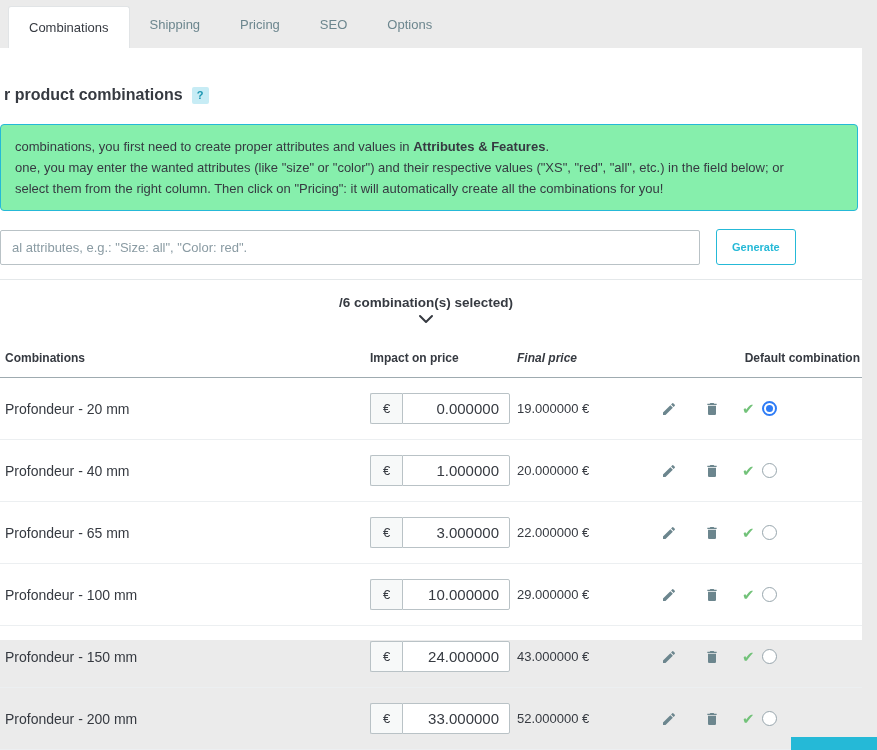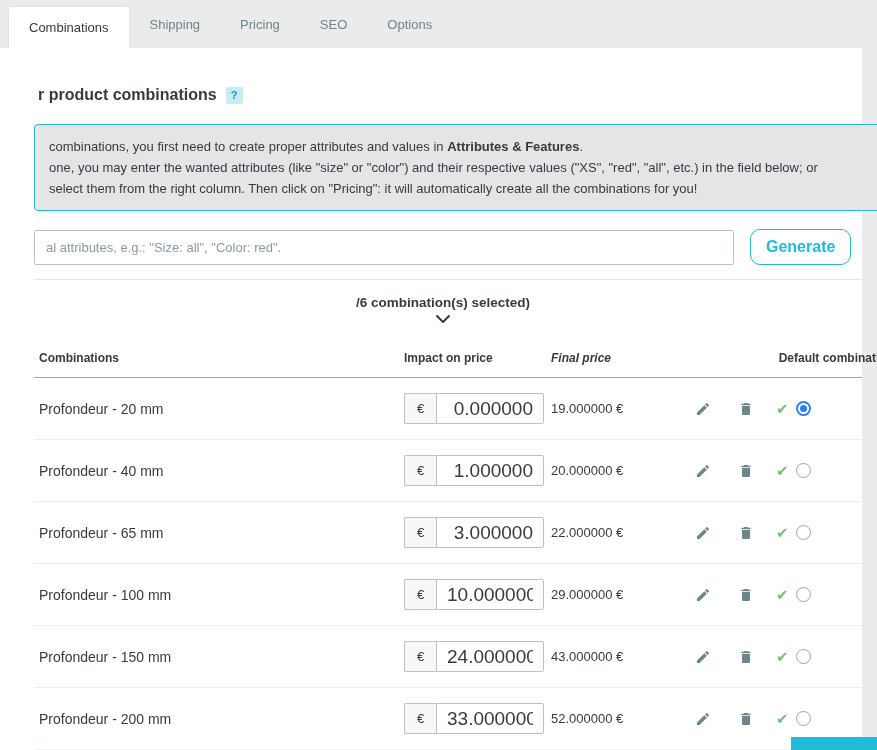--- a/index.html
+++ b/index.html
@@ -5,51 +5,51 @@
   * { box-sizing: border-box; margin: 0; padding: 0; }
   html, body { background: #ebebeb; font-family: "Liberation Sans", "DejaVu Sans", sans-serif; }
   .screen { position: relative; width: 877px; height: 750px; background: #ebebeb; overflow: hidden; }
 
   
   .tabbar { height: 48px; display: flex; align-items: stretch; padding-left: 8px; background: #ebebeb; }
   .tab { padding: 0 20px; font-size: 13px; color: #6c868e; display: flex; align-items: center; cursor: pointer; }
   .tab.active { background: #ffffff; color: #363a41; margin-top: 6px; border: 1px solid #e1e4e6; border-bottom: none; border-radius: 3px 3px 0 0; }
 
   
-  .panel { position: absolute; top: 48px; left: 0; width: 862px; height: 702px; background: #ffffff; padding-left: 34px; }
+  .panel { position: absolute; top: 48px; left: 0; width: 862px; height: 592px; background: #ffffff; }
   .content { padding-top: 38px; }
 
   h2.page-title { font-size: 16px; font-weight: bold; color: #363a41; margin-left: 4px; display: flex; align-items: center; gap: 9px; }
   .help-badge { display: inline-block; width: 17px; height: 17px; background: #c7ecf5; color: #1a95b1; font-size: 11px; font-weight: bold; text-align: center; line-height: 17px; border-radius: 2px; cursor: pointer; }
 
-  .alert { margin-top: 20px; width: 858px; border: 1px solid #25b9d7; border-radius: 4px; padding: 11px 14px; font-size: 13px; color: #363a41; line-height: 1.62; background: #e5e5e5; }
+  .alert { margin-top: 20px; width: 858px; border: 1px solid #25b9d7; border-radius: 4px; padding: 11px 14px; font-size: 13px; color: #363a41; line-height: 1.62; background: #86efac; }
   .alert p { margin: 0; }
 
   .gen-row { margin-top: 18px; display: flex; align-items: center; gap: 16px; }
   .attr-input { width: 700px; height: 35px; border: 1px solid #b9c2c6; border-radius: 2px; padding: 0 11px; font-size: 13px; color: #363a41; font-family: "Liberation Sans", sans-serif; }
   .attr-input::placeholder { color: #8a9ba3; }
-  .btn-generate { height: 36px; padding: 0 15px; background: #ffffff; border: 1px solid #25b9d7; color: #25b9d7; font-size: 16px; font-weight: bold; border-radius: 10px; cursor: pointer; font-family: "Liberation Sans", sans-serif; }
+  .btn-generate { height: 36px; padding: 0 15px; background: #ffffff; border: 1px solid #25b9d7; color: #25b9d7; font-size: 11px; font-weight: bold; border-radius: 3px; cursor: pointer; font-family: "Liberation Sans", sans-serif; }
 
   .select-row { margin-top: 14px; border-top: 1px solid #e4e8ea; padding: 15px 12px 13px 2px; display: flex; align-items: center; justify-content: space-between; cursor: pointer; flex-direction: column; }
   .select-row .lbl { font-size: 13.5px; font-weight: bold; color: #363a41; }
 
   
   .tgrid { display: grid; grid-template-columns: 365px 150px 140px 85px 122px; align-items: center; }
   .thead { padding: 10px 0 12px 0; border-bottom: 1px solid #9fabb0; }
   .thead .hcell { font-size: 12px; font-weight: bold; color: #363a41; }
   .h-name { padding-left: 5px; }
   .h-impact { padding-left: 5px; }
   .h-final { padding-left: 2px; font-style: italic; }
   .h-default { text-align: right; padding-right: 2px; }
 
   .trow { height: 62px; border-bottom: 1px solid #eceff1; }
   .c-name { font-size: 14px; color: #363a41; padding-left: 5px; }
   .c-impact { display: flex; align-items: center; padding-left: 5px; }
   .prefix { width: 32px; height: 31px; border: 1px solid #b9c2c6; border-right: none; background: #f7f9f9; color: #363a41; font-size: 13px; display: flex; align-items: center; justify-content: center; border-radius: 2px 0 0 2px; }
-  .impact-input { width: 108px; height: 31px; border: 1px solid #b9c2c6; border-radius: 0 2px 2px 0; text-align: right; padding: 0 10px; font-size: 19px; color: #363a41; font-family: "Liberation Sans", sans-serif; }
+  .impact-input { width: 108px; height: 31px; border: 1px solid #b9c2c6; border-radius: 0 2px 2px 0; text-align: right; padding: 0 10px; font-size: 15px; color: #363a41; font-family: "Liberation Sans", sans-serif; }
   .c-final { font-size: 13px; color: #363a41; padding-left: 2px; }
   .c-actions { display: flex; align-items: center; gap: 27px; padding-left: 6px; }
   .icon-btn { cursor: pointer; display: inline-flex; align-items: center; }
   .c-default { display: flex; align-items: center; gap: 7px; padding-left: 2px; }
   .check { color: #72c279; font-size: 15px; font-weight: bold; line-height: 1; }
   .radio { width: 15px; height: 15px; border-radius: 50%; border: 1px solid #98a6ad; background: #fff; display: inline-flex; align-items: center; justify-content: center; cursor: pointer; }
   .radio[data-checked="true"] { border: 2px solid #2e7cf6; }
   .radio[data-checked="true"]::after { content: ''; width: 7px; height: 7px; border-radius: 50%; background: #2e7cf6; }
 
   .bottom-bar { position: absolute; right: 0; bottom: 0; width: 86px; height: 13px; background: #25b9d7; z-index: 5; }

